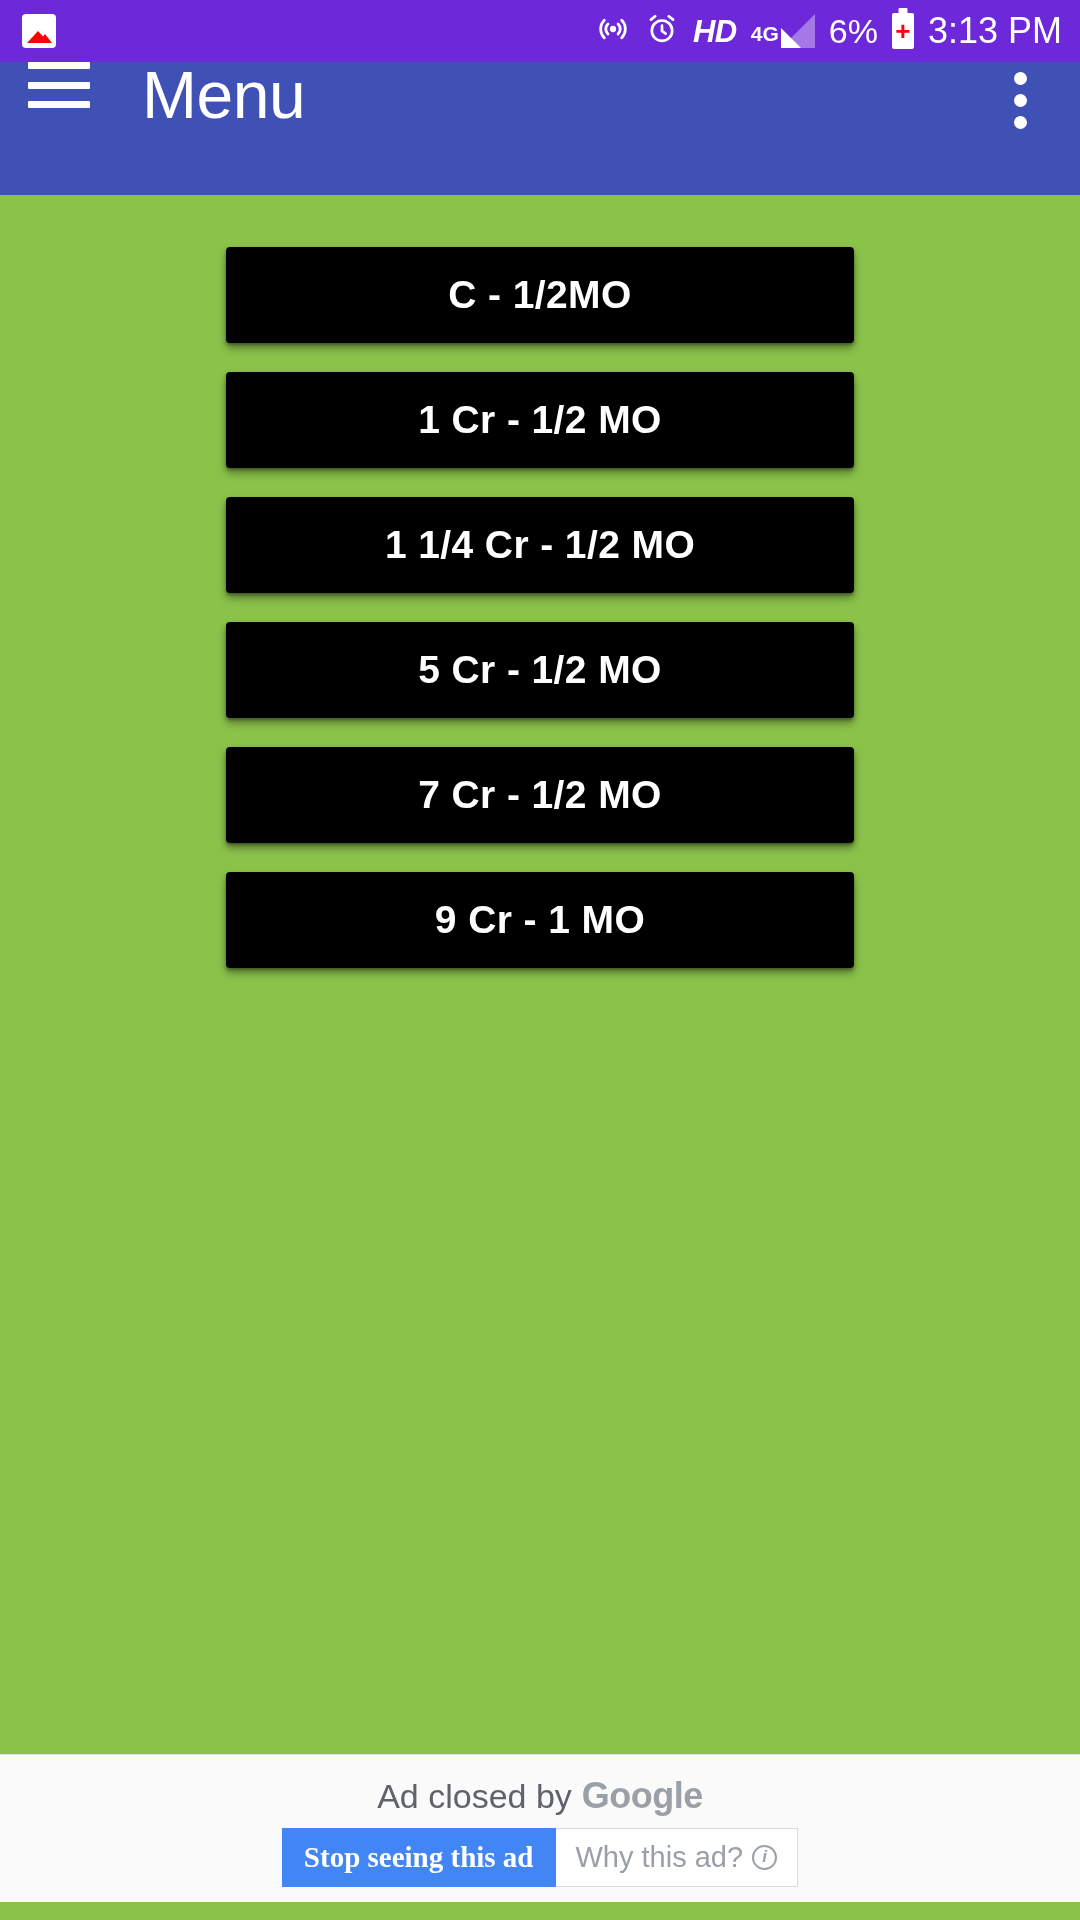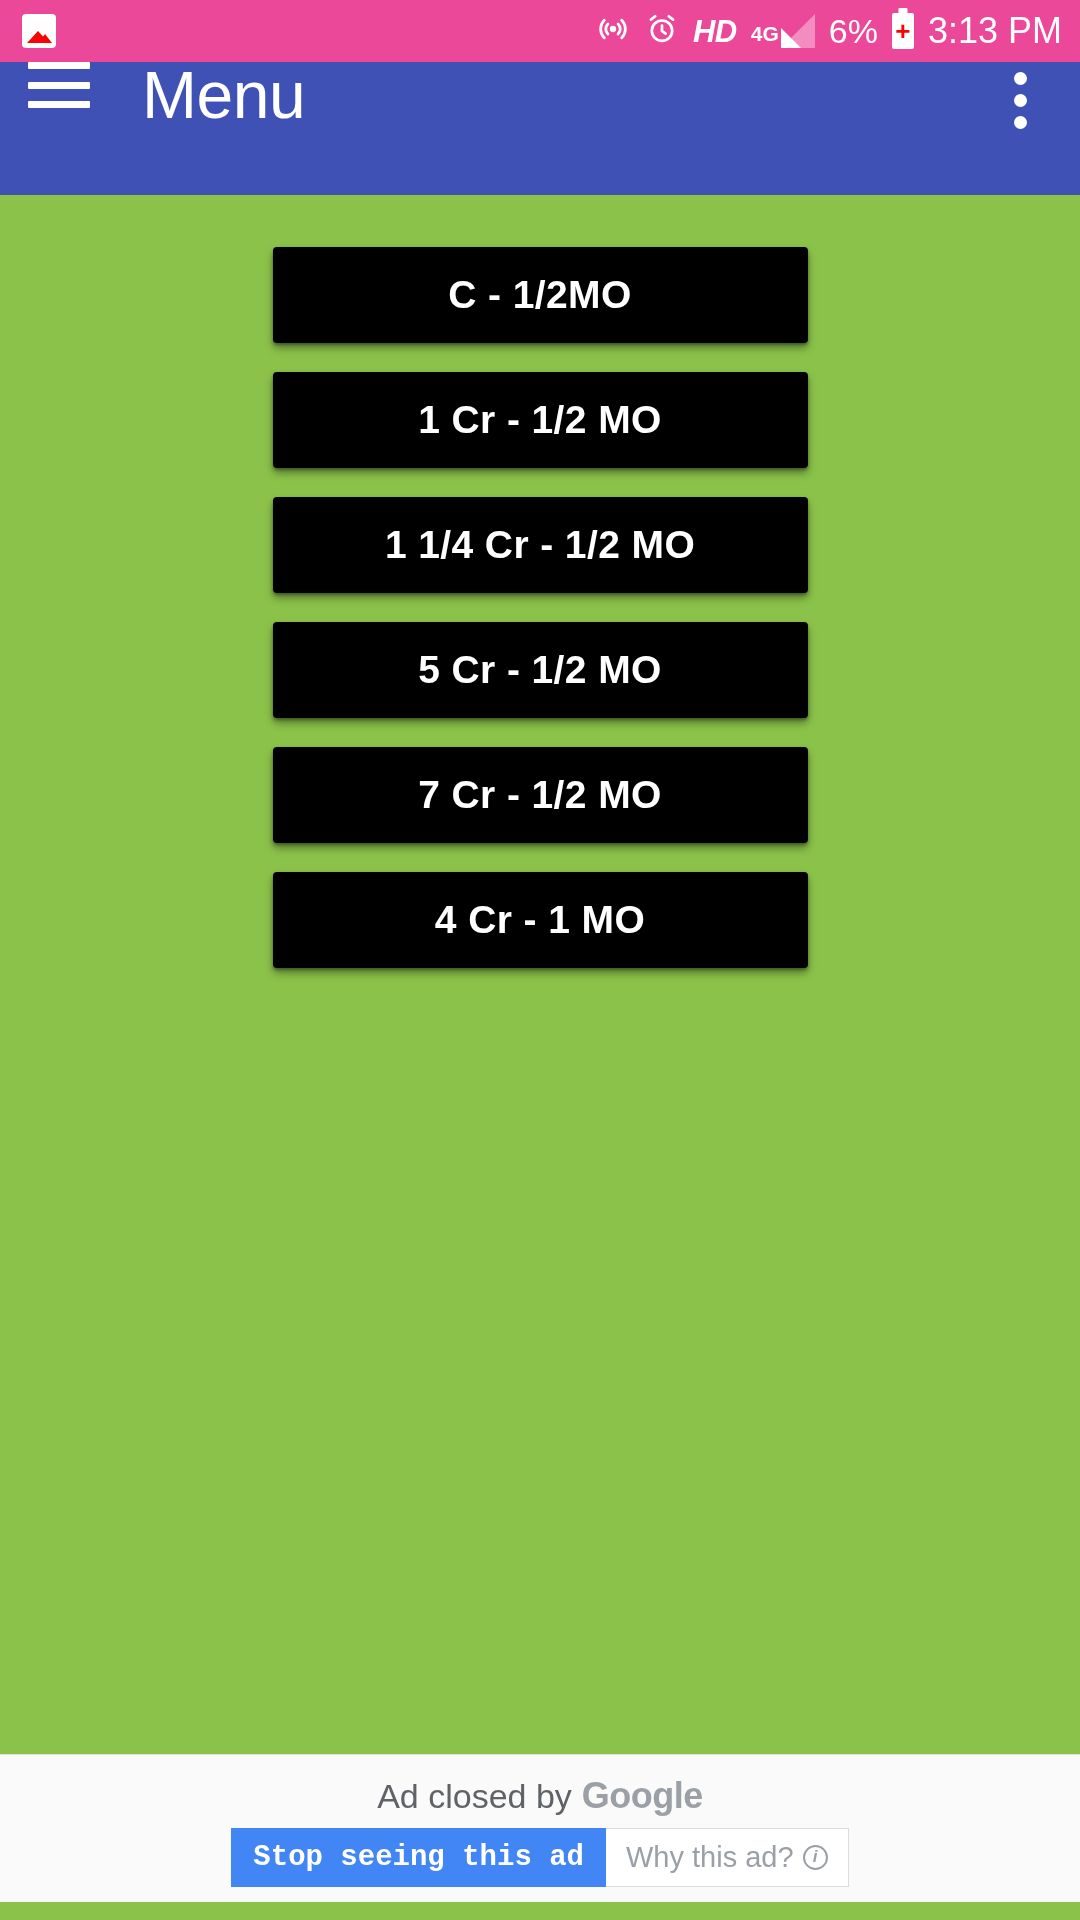--- a/index.html
+++ b/index.html
@@ -21,21 +21,21 @@
     height: 1920px;
     display: flex;
     flex-direction: column;
     background: #8BC34A;
   }
 
   
   .status-bar {
     height: 62px;
     flex: 0 0 62px;
-    background: #ec4899;
+    background: #6d28d9;
     display: flex;
     align-items: center;
     padding: 0 18px 0 22px;
     color: #ffffff;
   }
 
   .status-left {
     display: flex;
     align-items: center;
     gap: 14px;
@@ -222,21 +222,21 @@
   }
 
   .btn-list {
     display: flex;
     flex-direction: column;
     align-items: center;
     gap: 29px;
   }
 
   .menu-btn {
-    width: 535px;
+    width: 628px;
     height: 96px;
     background: #000000;
     color: #ffffff;
     border: none;
     border-radius: 4px;
     font-family: "Liberation Sans", sans-serif;
     font-size: 39px;
     font-weight: bold;
     letter-spacing: 0.4px;
     display: flex;
@@ -286,21 +286,21 @@
     gap: 0px;
   }
 
   .stop-ad-btn {
     background: #4285F4;
     color: #ffffff;
     font-size: 29px;
     font-weight: bold;
     border: none;
     padding: 13px 22px;
-    font-family: Liberation Mono, monospace;
+    font-family: Liberation Serif, serif;
     cursor: pointer;
     line-height: 1.1;
     white-space: nowrap;
   }
 
   .why-ad-btn {
     background: #ffffff;
     color: #9AA0A6;
     font-size: 29px;
     border: 1px solid #DADCE0;
@@ -396,21 +396,21 @@
     </div>
   </div>
 
   <div class="content">
     <div class="btn-list">
       <button class="menu-btn">C - 1/2MO</button>
       <button class="menu-btn">1 Cr - 1/2 MO</button>
       <button class="menu-btn">1 1/4 Cr - 1/2 MO</button>
       <button class="menu-btn">5 Cr - 1/2 MO</button>
       <button class="menu-btn">7 Cr - 1/2 MO</button>
-      <button class="menu-btn">4 Cr - 1 MO</button>
+      <button class="menu-btn">9 Cr - 1 MO</button>
     </div>
   </div>
 
   <div class="ad-banner">
     <div class="ad-closed-row">
       <span class="ad-closed-text">Ad closed by</span>
       <span class="google-word">Google</span>
     </div>
     <div class="ad-actions">
       <button class="stop-ad-btn">Stop seeing this ad</button>

